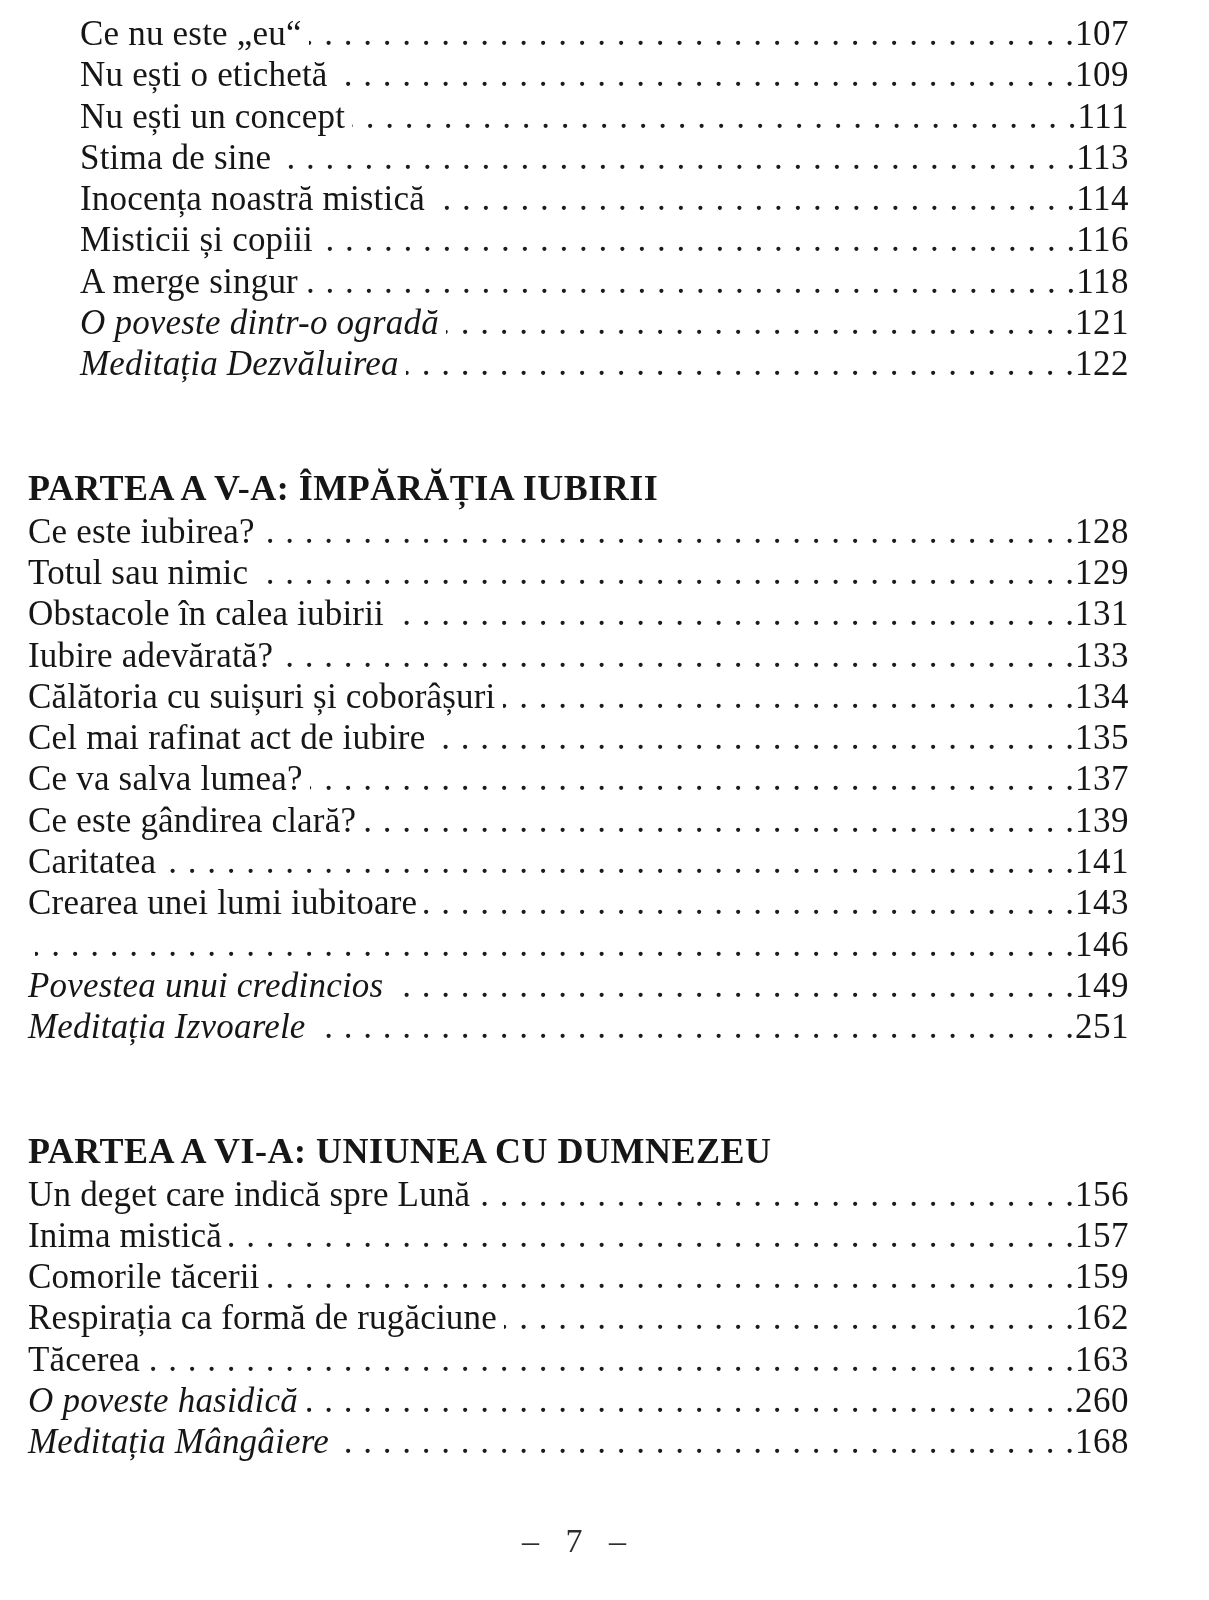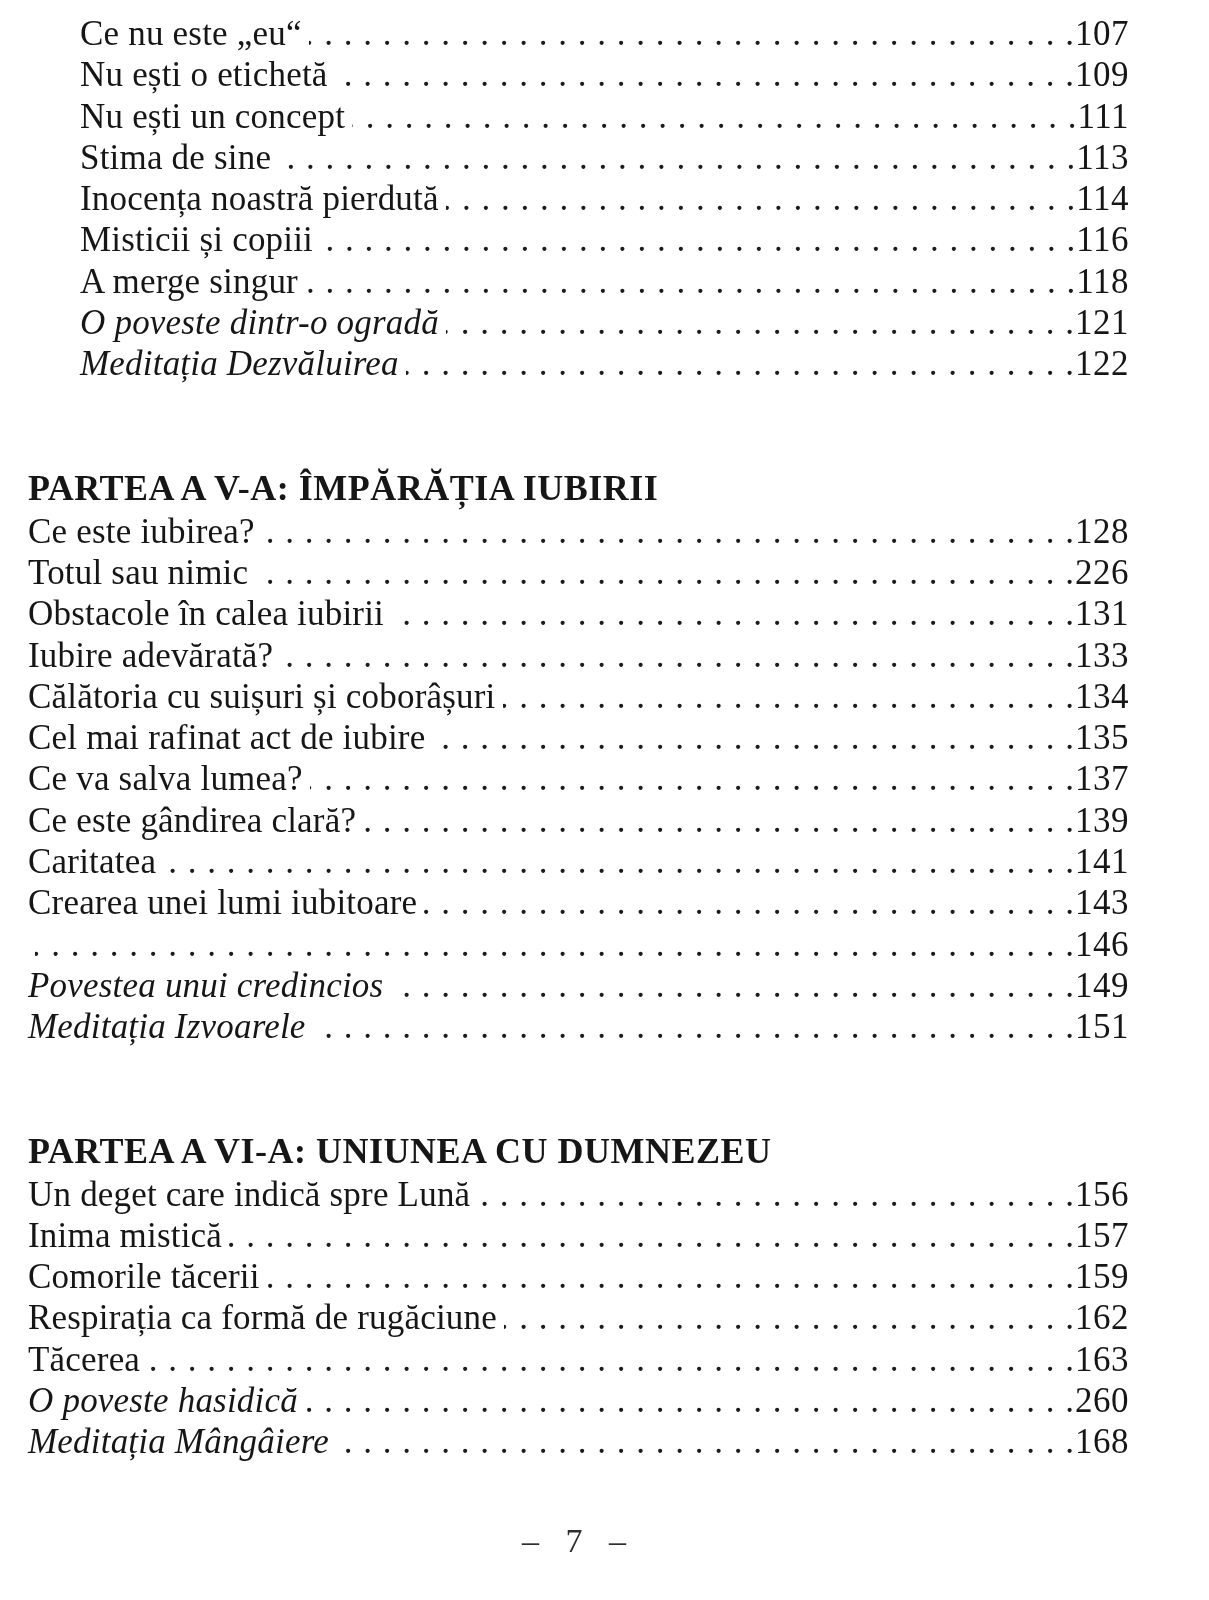--- a/index.html
+++ b/index.html
@@ -93,21 +93,21 @@
           <span class="entry-title">Nu ești un concept</span>
           <span class="leader">. . . . . . . . . . . . . . . . . . . . . . . . . . . . . . . . . . . . . . . . . . . . . . . . . . . . . . . . . . . . . . . . . . . . . . . . . . .</span>
           <span class="entry-page">111</span>
         </div>
         <div class="toc-row">
           <span class="entry-title">Stima de sine</span>
           <span class="leader">. . . . . . . . . . . . . . . . . . . . . . . . . . . . . . . . . . . . . . . . . . . . . . . . . . . . . . . . . . . . . . . . . . . . . . . . . . .</span>
           <span class="entry-page">113</span>
         </div>
         <div class="toc-row">
-          <span class="entry-title">Inocența noastră pierdută</span>
+          <span class="entry-title">Inocența noastră mistică</span>
           <span class="leader">. . . . . . . . . . . . . . . . . . . . . . . . . . . . . . . . . . . . . . . . . . . . . . . . . . . . . . . . . . . . . . . . . . . . . . . . . . .</span>
           <span class="entry-page">114</span>
         </div>
         <div class="toc-row">
           <span class="entry-title">Misticii și copiii</span>
           <span class="leader">. . . . . . . . . . . . . . . . . . . . . . . . . . . . . . . . . . . . . . . . . . . . . . . . . . . . . . . . . . . . . . . . . . . . . . . . . . .</span>
           <span class="entry-page">116</span>
         </div>
         <div class="toc-row">
           <span class="entry-title">A merge singur</span>
@@ -128,21 +128,21 @@
       <section class="toc-section with-heading">
         <h2 class="section-heading">PARTEA A V-A: ÎMPĂRĂȚIA IUBIRII</h2>
         <div class="toc-row">
           <span class="entry-title">Ce este iubirea?</span>
           <span class="leader">. . . . . . . . . . . . . . . . . . . . . . . . . . . . . . . . . . . . . . . . . . . . . . . . . . . . . . . . . . . . . . . . . . . . . . . . . . .</span>
           <span class="entry-page">128</span>
         </div>
         <div class="toc-row">
           <span class="entry-title">Totul sau nimic</span>
           <span class="leader">. . . . . . . . . . . . . . . . . . . . . . . . . . . . . . . . . . . . . . . . . . . . . . . . . . . . . . . . . . . . . . . . . . . . . . . . . . .</span>
-          <span class="entry-page">226</span>
+          <span class="entry-page">129</span>
         </div>
         <div class="toc-row">
           <span class="entry-title">Obstacole în calea iubirii</span>
           <span class="leader">. . . . . . . . . . . . . . . . . . . . . . . . . . . . . . . . . . . . . . . . . . . . . . . . . . . . . . . . . . . . . . . . . . . . . . . . . . .</span>
           <span class="entry-page">131</span>
         </div>
         <div class="toc-row">
           <span class="entry-title">Iubire adevărată?</span>
           <span class="leader">. . . . . . . . . . . . . . . . . . . . . . . . . . . . . . . . . . . . . . . . . . . . . . . . . . . . . . . . . . . . . . . . . . . . . . . . . . .</span>
           <span class="entry-page">133</span>
@@ -182,21 +182,21 @@
           <span class="entry-page">146</span>
         </div>
         <div class="toc-row">
           <span class="entry-title italic">Povestea unui credincios</span>
           <span class="leader">. . . . . . . . . . . . . . . . . . . . . . . . . . . . . . . . . . . . . . . . . . . . . . . . . . . . . . . . . . . . . . . . . . . . . . . . . . .</span>
           <span class="entry-page">149</span>
         </div>
         <div class="toc-row">
           <span class="entry-title italic">Meditația Izvoarele</span>
           <span class="leader">. . . . . . . . . . . . . . . . . . . . . . . . . . . . . . . . . . . . . . . . . . . . . . . . . . . . . . . . . . . . . . . . . . . . . . . . . . .</span>
-          <span class="entry-page">151</span>
+          <span class="entry-page">251</span>
         </div>
       </section>
       <section class="toc-section with-heading">
         <h2 class="section-heading">PARTEA A VI-A: UNIUNEA CU DUMNEZEU</h2>
         <div class="toc-row">
           <span class="entry-title">Un deget care indică spre Lună</span>
           <span class="leader">. . . . . . . . . . . . . . . . . . . . . . . . . . . . . . . . . . . . . . . . . . . . . . . . . . . . . . . . . . . . . . . . . . . . . . . . . . .</span>
           <span class="entry-page">156</span>
         </div>
         <div class="toc-row">

